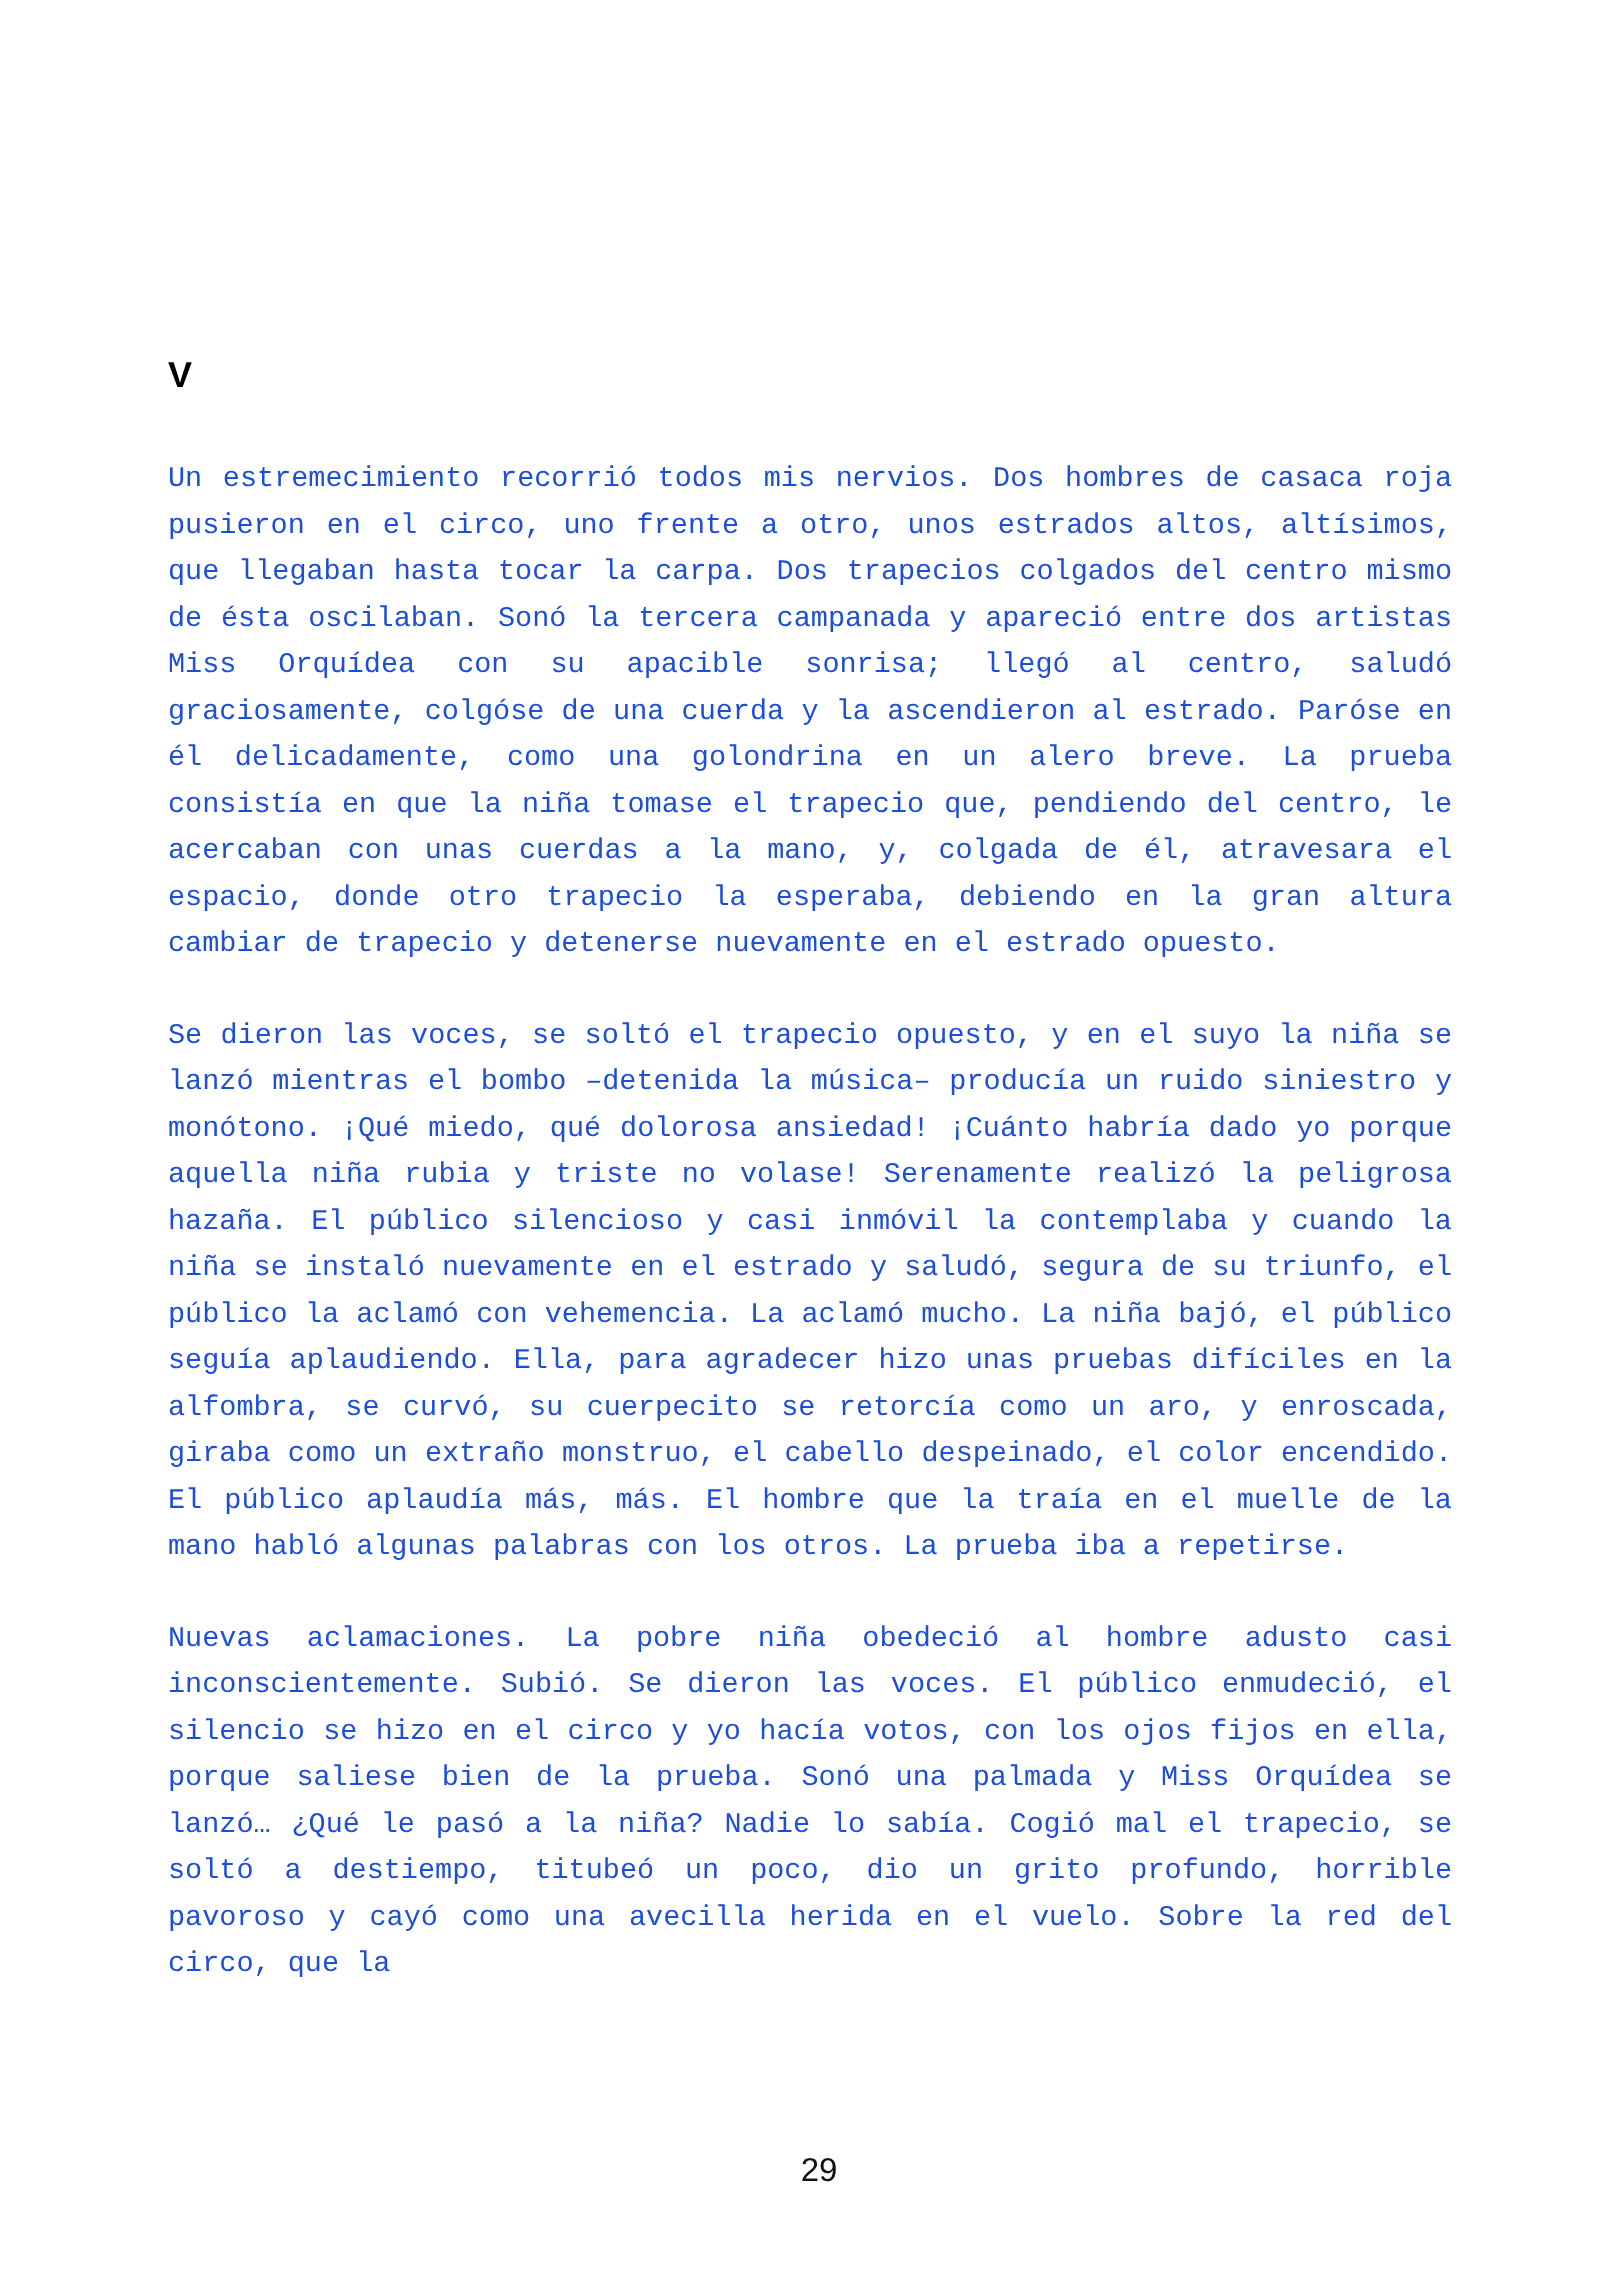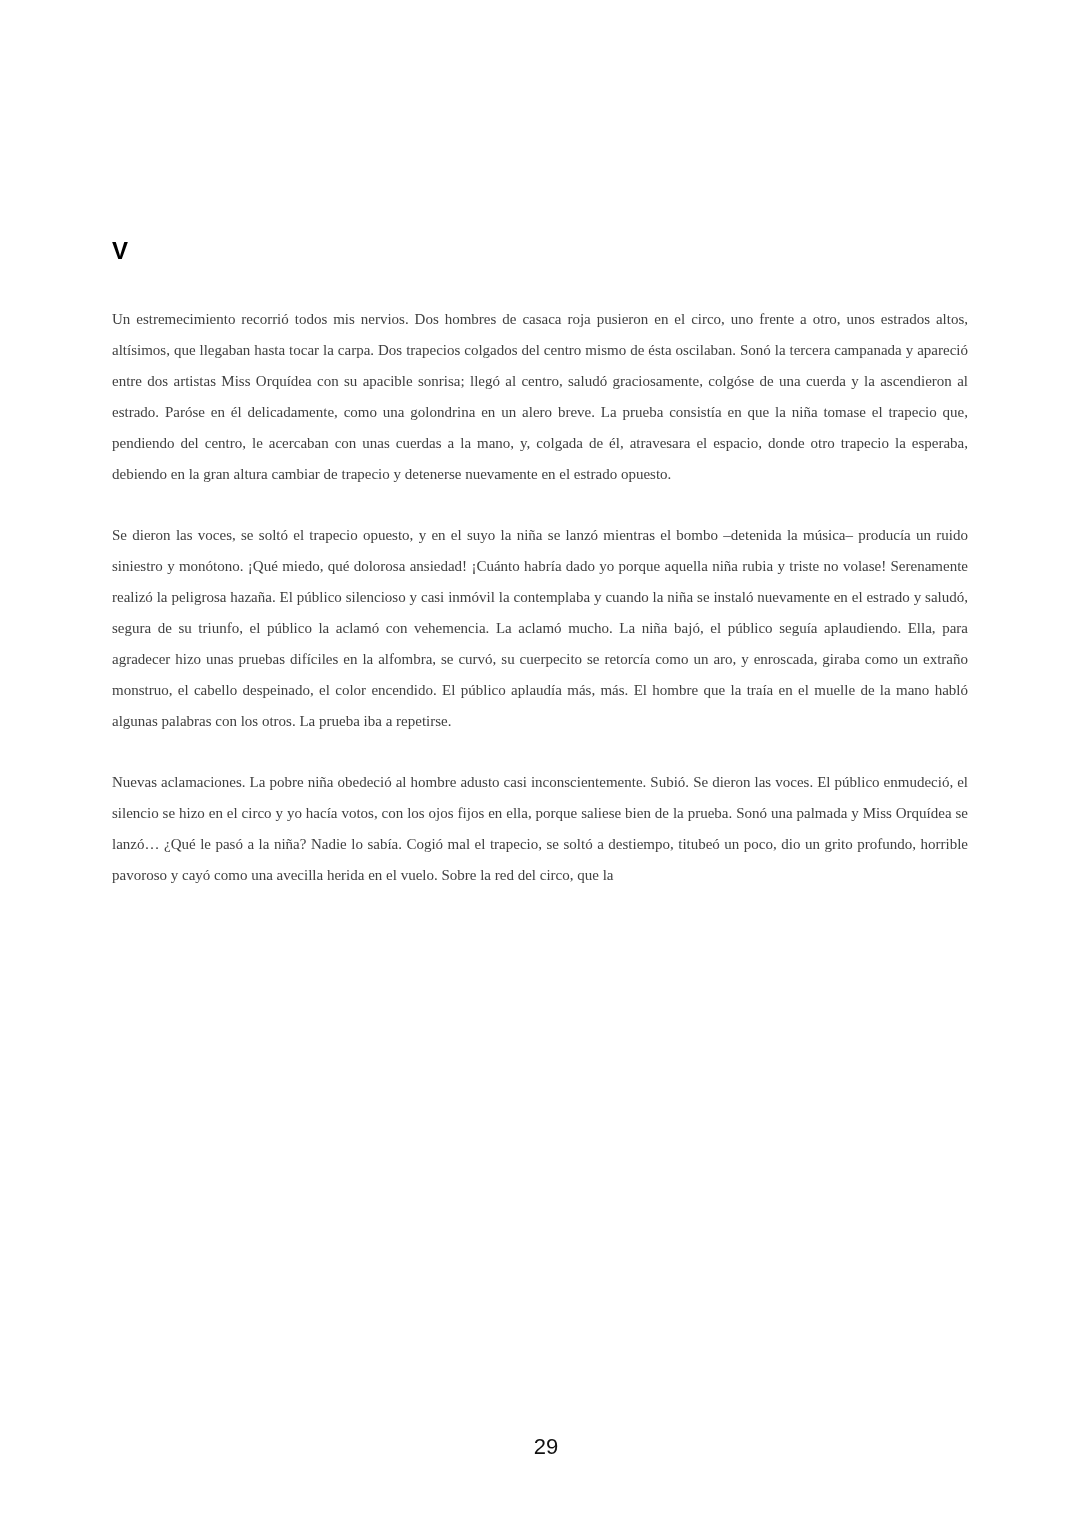--- a/index.html
+++ b/index.html
@@ -32,27 +32,27 @@
     font-family: "Liberation Sans", sans-serif;
     font-size: 24px;
     font-weight: bold;
     line-height: 30px;
     letter-spacing: 0.2px;
     margin: 0 0 38px 0;
     color: #000000;
   }
 
   .body-paragraph {
-    font-family: Liberation Serif, serif;
-    font-size: 15px;
+    font-family: Liberation Mono, monospace;
+    font-size: 19px;
     line-height: 31px;
     text-align: justify;
     text-justify: inter-word;
     margin: 0 0 30px 0;
-    color: #404040;
+    color: #1d4ed8;
     hyphens: none;
     word-spacing: 0px;
   }
 
   .body-paragraph:last-of-type {
     margin-bottom: 0;
   }
 
   .page-number {
     position: absolute;

